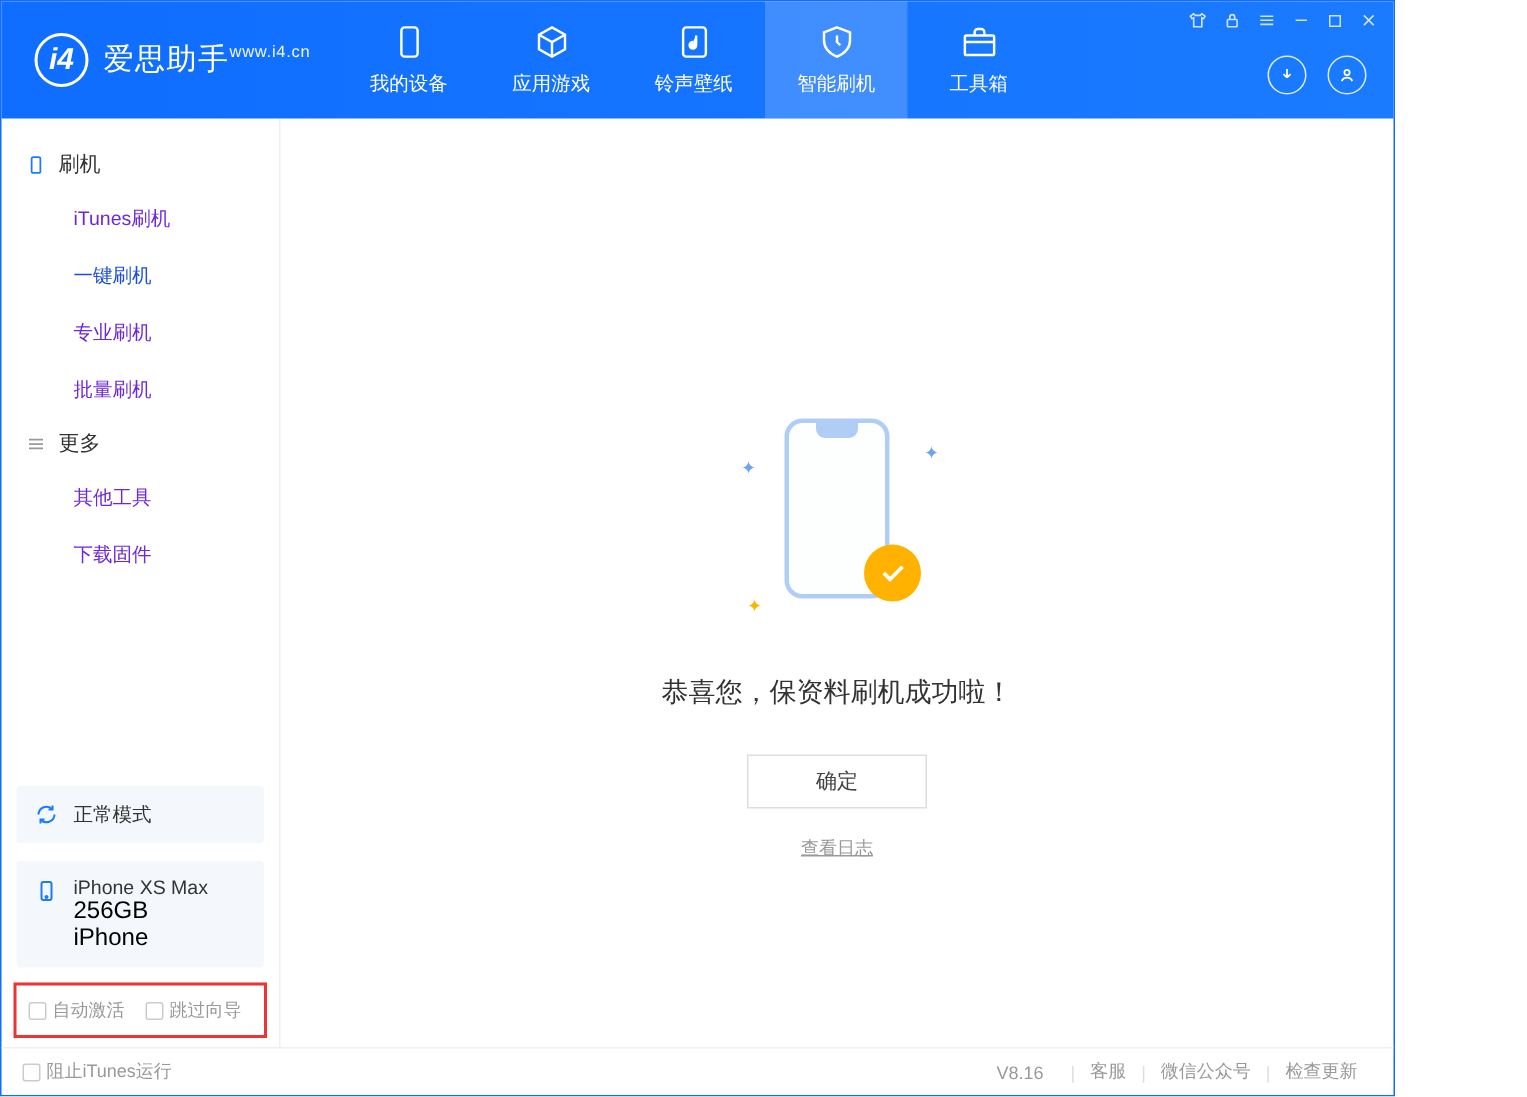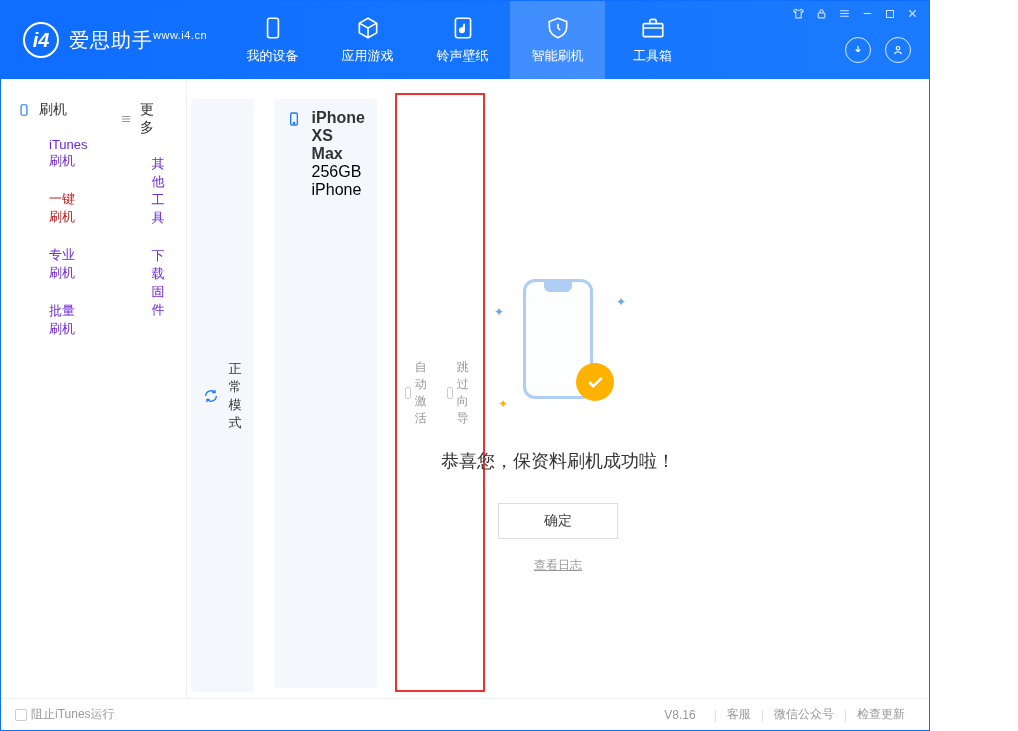--- a/index.html
+++ b/index.html
@@ -13,33 +13,33 @@
 .logo-text .small { font-size: 11px; opacity: 0.95; letter-spacing: 0.5px; }
 .nav-tabs { display: flex; align-items: stretch; }
 .nav-tab { width: 95px; display: flex; flex-direction: column; align-items: center; justify-content: center; gap: 6px; cursor: pointer; font-size: 13px; }
 .nav-tab.active { background: rgba(255,255,255,0.18); }
 .nav-tab svg { width: 26px; height: 26px; }
 .titlebar-controls { position: absolute; top: 6px; right: 10px; display: flex; gap: 10px; align-items: center; }
 .titlebar-controls span { cursor: pointer; display: inline-flex; align-items: center; justify-content: center; font-size: 12px; color: #cfe2ff; }
 .header-right { position: absolute; right: 18px; bottom: 16px; display: flex; gap: 14px; }
 .header-right .circ { width: 26px; height: 26px; border: 1.5px solid rgba(255,255,255,0.85); border-radius: 50%; display: flex; align-items: center; justify-content: center; cursor: pointer; }
 .body { flex: 1; display: flex; min-height: 0; }
-.sidebar { width: 186px; border-right: 1px solid #eef0f3; display: flex; flex-direction: row; padding-top: 14px; }
+.sidebar { width: 186px; border-right: 1px solid #eef0f3; display: flex; flex-direction: column; padding-top: 14px; }
 .side-section { padding: 0; }
 .side-header { display: flex; align-items: center; gap: 8px; padding: 8px 16px; font-size: 14px; color: #333; font-weight: 500; }
 .side-header svg { width: 14px; height: 14px; }
 .side-item { padding: 10px 16px 10px 48px; font-size: 13px; color: #6d28d9; cursor: pointer; }
-.side-item.active { color: #b91c1c; }
+.side-item.active { color: #1d4ed8; }
 .sidebar-spacer { flex: 1; }
 .side-box { margin: 6px 10px; background: #f4f7fb; border-radius: 3px; padding: 10px 12px; display: flex; align-items: center; gap: 10px; font-size: 13px; color: #333; }
 .side-box svg { width: 16px; height: 16px; flex-shrink: 0; }
 .device-box { margin: 6px 10px 10px; background: #f4f7fb; border-radius: 3px; padding: 10px 12px; display: flex; gap: 10px; align-items: flex-start; }
 .device-box svg { width: 16px; height: 16px; flex-shrink: 0; margin-top: 2px; }
 .device-info { display: flex; flex-direction: column; gap: 0; }
-.device-info .name { font-size: 16px; color: #333; font-weight: 700; }
+.device-info .name { font-size: 13px; color: #333; font-weight: 400; }
 .checkbox-row { border: 2px solid #e33; margin: 0 8px 6px; padding: 8px 8px; display: flex; gap: 14px; align-items: center; }
 .chk { display: flex; align-items: center; gap: 4px; font-size: 12px; color: #999; cursor: pointer; }
 .chk .box { width: 12px; height: 12px; border: 1px solid #ccc; border-radius: 2px; }
 .content { flex: 1; display: flex; flex-direction: column; align-items: center; justify-content: flex-start; padding-top: 200px; }
 .illus { position: relative; width: 140px; height: 140px; margin-bottom: 30px; }
 .phone { width: 70px; height: 120px; border: 3px solid #b0cef5; border-radius: 12px; margin: 0 auto; position: relative; background: #fdfefe; }
 .phone::before { content: ""; position: absolute; top: 0; left: 50%; transform: translateX(-50%); width: 28px; height: 10px; background: #b0cef5; border-radius: 0 0 6px 6px; }
 .check-badge { position: absolute; right: 14px; bottom: 18px; width: 38px; height: 38px; background: #ffb300; border-radius: 50%; display: flex; align-items: center; justify-content: center; }
 .check-badge svg { width: 20px; height: 20px; }
 .sparkle { position: absolute; color: #ffb300; font-size: 12px; }

